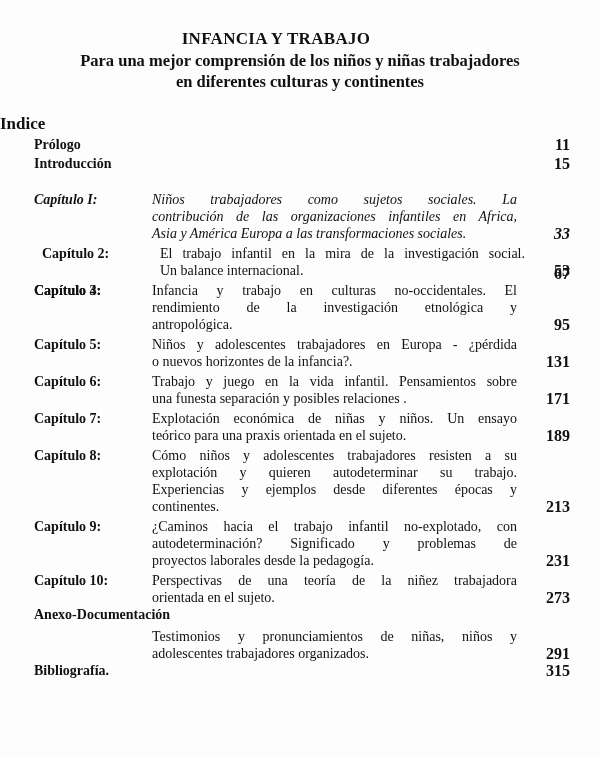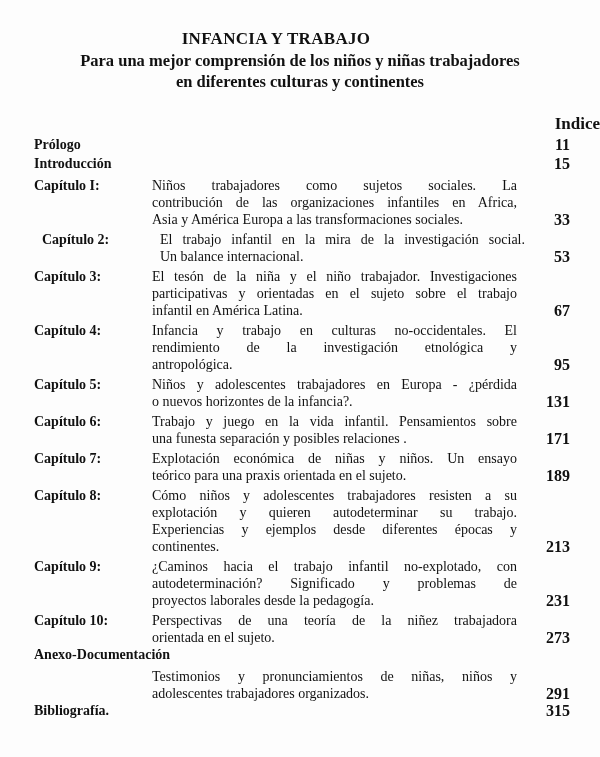--- a/index.html
+++ b/index.html
@@ -12,21 +12,21 @@
     position: absolute; top: 29px; left: 0; width: 552px; text-align: center;
     font-size: 17px; font-weight: bold; letter-spacing: 0.3px;
   }
   .subtitle {
     position: absolute; left: 0; width: 600px; text-align: center;
     font-size: 16.5px; font-weight: bold;
   }
   .sub1 { top: 51px; }
   .sub2 { top: 72px; }
   .indice {
-    position: absolute; top: 114px; left: 0; width: 600px; text-align: right;
+    position: absolute; top: 114px; left: 0; width: 600px; text-align: left;
     font-size: 17px; font-weight: bold;
   }
   .toc { position: absolute; top: 136px; left: 27px; width: 543px; }
   .entry { position: relative; font-size: 14px; line-height: 17px; }
   .entry .label {
     position: absolute; left: 7px; top: 0; font-weight: bold; white-space: nowrap;
   }
   .entry .desc {
     margin-left: 125px; width: 365px; text-align: justify;
   }
@@ -48,44 +48,39 @@
 
 <div class="toc" id="toc">
     <div class="entry simple">
       <span class="label">Prólogo</span>
       <span class="page">11</span>
     </div>
     <div class="entry simple">
       <span class="label">Introducción</span>
       <span class="page">15</span>
     </div>
-    <div class="entry" style="margin-top: 3px;">
+    <div class="entry" style="margin-top: 17px; font-style: italic;">
       <span class="label">Capítulo I:</span>
       <div class="desc">
         <div>Niños trabajadores como sujetos sociales. La</div>
         <div>contribución de las organizaciones infantiles en Africa,</div>
         <div class="last">Asia y América Europa a las transformaciones sociales.</div>
       </div>
       <span class="page">33</span>
     </div>
     <div class="entry" style="margin-top: 3px; margin-left: 8px;">
       <span class="label">Capítulo 2:</span>
       <div class="desc">
         <div>El trabajo infantil en la mira de la investigación social.</div>
         <div class="last">Un balance internacional.</div>
       </div>
       <span class="page">53</span>
     </div>
     <div class="entry" style="margin-top: 3px;">
       <span class="label">Capítulo 3:</span>
-      <div class="desc">
-        <div>El tesón de la niña y el niño trabajador. Investigaciones</div>
-        <div>participativas y orientadas en el sujeto sobre el trabajo</div>
-        <div class="last">infantil en América Latina.</div>
-      </div>
       <span class="page">67</span>
     </div>
     <div class="entry" style="margin-top: 3px;">
       <span class="label">Capítulo 4:</span>
       <div class="desc">
         <div>Infancia y trabajo en culturas no-occidentales. El</div>
         <div>rendimiento de la investigación etnológica y</div>
         <div class="last">antropológica.</div>
       </div>
       <span class="page">95</span>

